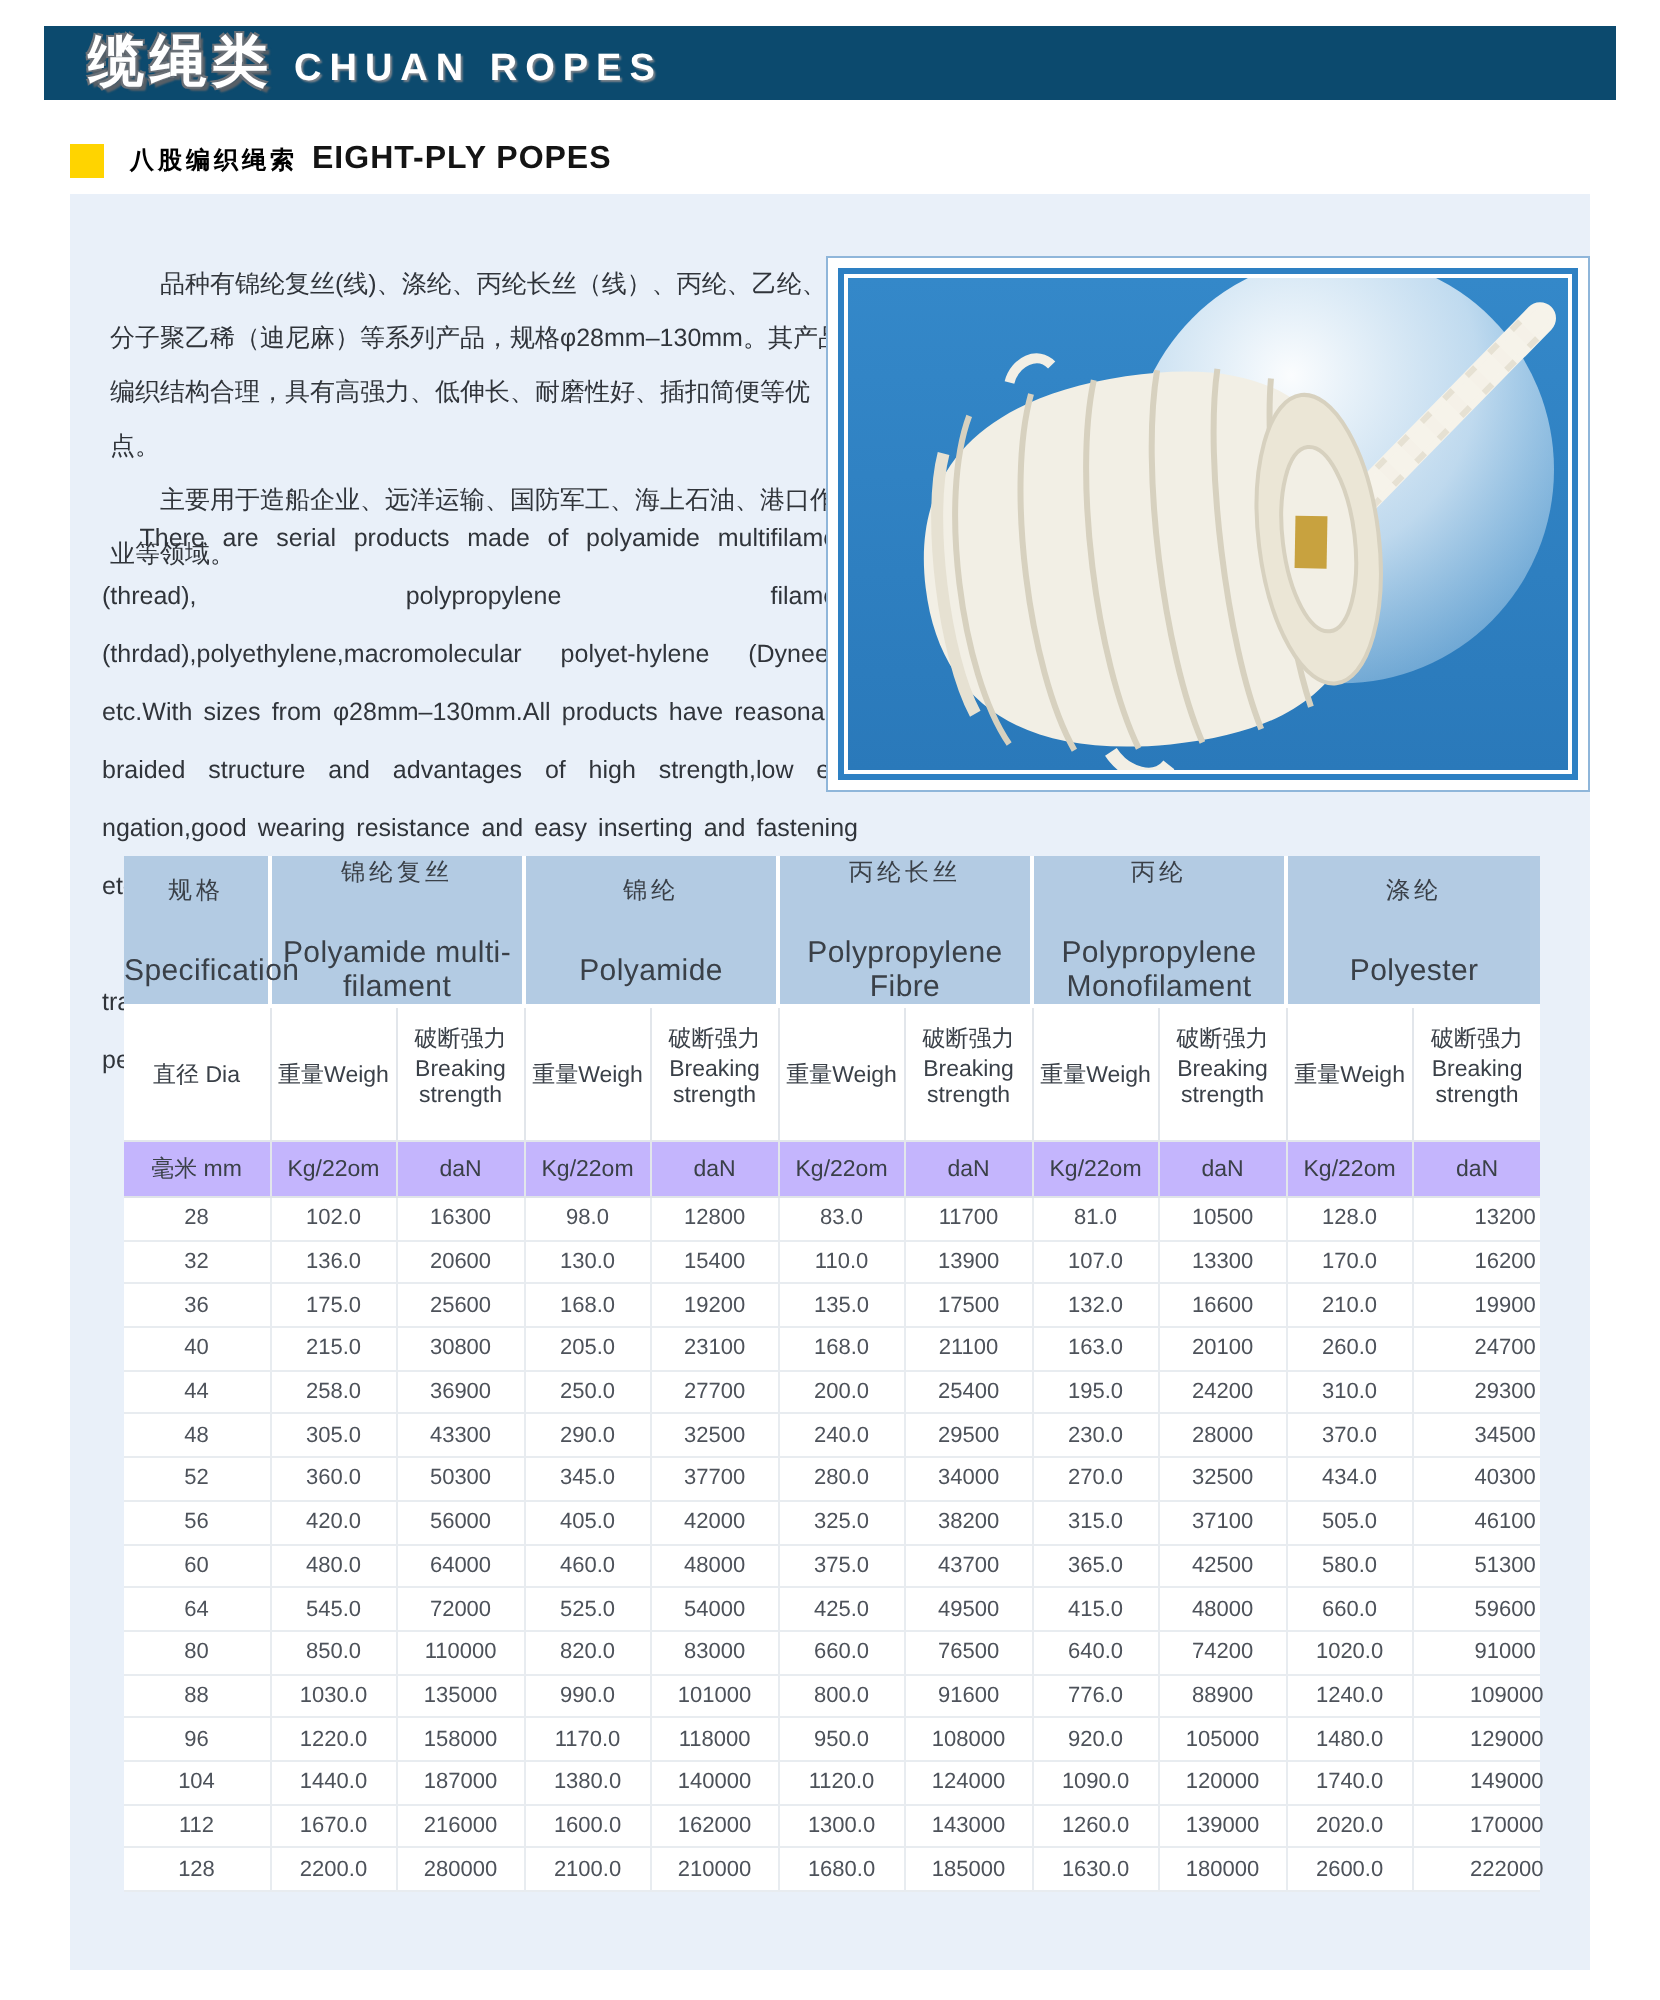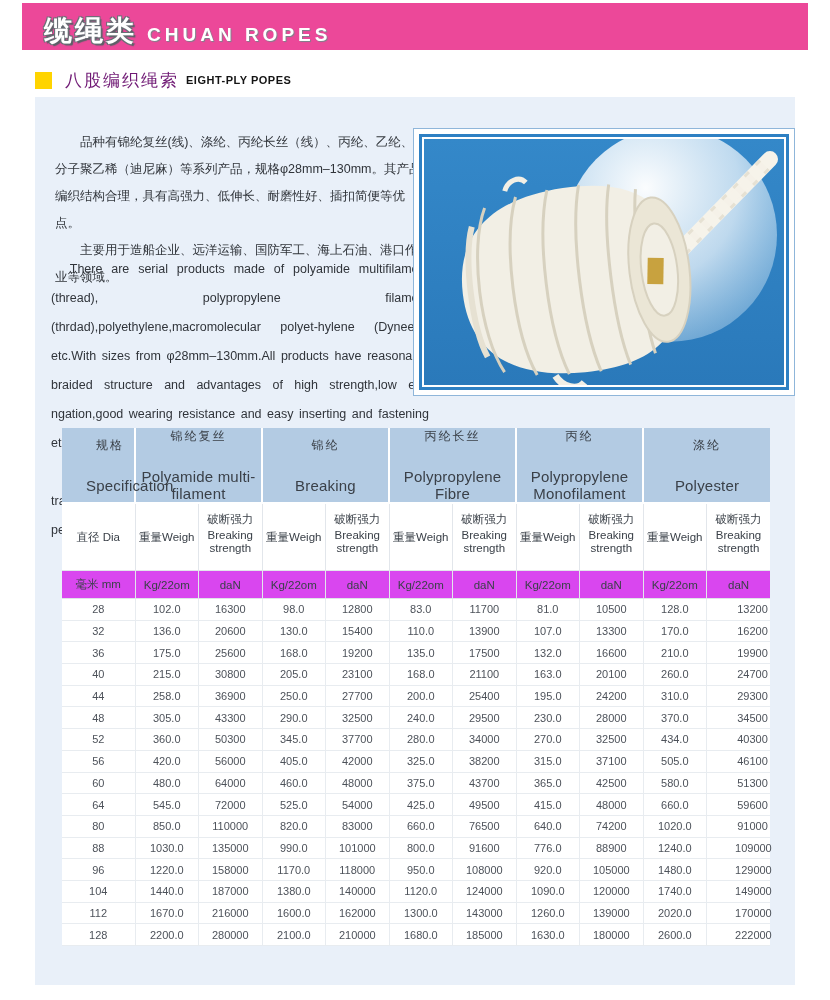--- a/index.html
+++ b/index.html
@@ -2,39 +2,39 @@
 <html><head>
 <meta charset="utf-8">
 <style>
   html,body{margin:0;padding:0;}
   body{
     width:830px;height:1000px;position:relative;background:#ffffff;
     font-family:"Liberation Sans","DejaVu Sans",sans-serif;
     -webkit-font-smoothing:antialiased;
   }
   .title-bar{
-    position:absolute;left:22px;top:3px;width:786px;height:47px;
-    background:#ec4899;display:flex;align-items:flex-end;
+    position:absolute;left:22px;top:13px;width:786px;height:37px;
+    background:#0c4a6e;display:flex;align-items:flex-end;
     padding:0 0 5px 22px;box-sizing:border-box;
   }
   .title-zh{
     font-size:28px;font-weight:bold;color:#ffffff;letter-spacing:3px;line-height:1;
     text-shadow:-1px -1px 0 #6a7077,1px -1px 0 #6a7077,-1px 1px 0 #6a7077,2px 2px 1px #596067;
   }
   .title-en{
     font-size:19px;font-weight:bold;color:#ffffff;letter-spacing:4px;
     margin-left:10px;line-height:1;padding-bottom:1px;
     text-shadow:1px 1px 1px #7b828a;
   }
   .section-heading{
     position:absolute;left:35px;top:67px;height:26px;display:flex;align-items:center;
   }
   .yellow-sq{width:17px;height:17px;background:#ffd400;margin-right:13px;}
-  .section-zh{font-size:17px;font-weight:normal;color:#701a75;letter-spacing:2px;}
-  .section-en{font-size:11px;font-weight:bold;color:#141414;margin-left:7px;letter-spacing:0.5px;}
+  .section-zh{font-size:12px;font-weight:bold;color:#000000;letter-spacing:2px;}
+  .section-en{font-size:16px;font-weight:bold;color:#141414;margin-left:7px;letter-spacing:0.5px;}
 
   .panel{
     position:absolute;left:35px;top:97px;width:760px;height:888px;background:#e9f0f9;
   }
   .intro-zh{
     position:absolute;left:20px;top:32px;width:372px;
     font-size:12.5px;line-height:27px;color:#30343a;
   }
   .intro-zh p{margin:0;text-indent:2em;}
   .intro-en{
@@ -53,29 +53,29 @@
     position:relative;overflow:hidden;background:#2e80c3;
   }
   .photo-inner svg{display:block;width:100%;height:100%;}
 
   .spec-table{
     position:absolute;left:27px;top:331px;width:708px;
     border-collapse:collapse;table-layout:fixed;
   }
   .spec-table th,.spec-table td{padding:0;margin:0;text-align:center;font-weight:normal;vertical-align:middle;}
   .grp{background:#b3cbe3;height:50px;border-left:2px solid #ffffff;border-bottom:2px solid #ffffff;}
-  .grp:first-child{border-left:none;padding-left:24px;}
+  .grp:first-child{border-left:none;}
   .g-zh{font-size:12px;color:#3a4048;letter-spacing:2px;}
   .g-en{font-size:15px;color:#3a4048;margin-top:23px;letter-spacing:0.2px;}
   .sub th{height:66px;background:#ffffff;font-size:11.5px;color:#3a4048;
     border-right:1px solid #e2e6eb;border-bottom:1px solid #e2e6eb;text-align:center;}
   .sub th:last-child{border-right:none;}
   .b-zh{font-size:11.5px;color:#3a4048;}
   .b-en{width:60px;margin:2px auto 8px;line-height:13px;font-size:11.5px;color:#3a4048;}
-  .unit td{height:27px;background:#d946ef;font-size:11.5px;color:#3a4048;
+  .unit td{height:27px;background:#c4b5fd;font-size:11.5px;color:#3a4048;
     border-right:1px solid #e2e6eb;border-bottom:1px solid #dfe3e8;}
   .unit td:last-child{border-right:none;}
   .spec-table tbody td{
     height:20.7px;background:#ffffff;font-size:11px;color:#4d525a;
     border-right:1px solid #e8ecf0;border-bottom:1px solid #e8ecf0;
   }
   .spec-table tbody td:last-child{border-right:none;padding-left:28px;}
 </style>
 </head>
 <body>
@@ -157,21 +157,21 @@
             <th class="grp" colspan="1">
               <div class="g-zh">规格</div>
               <div class="g-en">Specification</div>
             </th>
             <th class="grp" colspan="2">
               <div class="g-zh">锦纶复丝</div>
               <div class="g-en">Polyamide multi-filament</div>
             </th>
             <th class="grp" colspan="2">
               <div class="g-zh">锦纶</div>
-              <div class="g-en">Breaking</div>
+              <div class="g-en">Polyamide</div>
             </th>
             <th class="grp" colspan="2">
               <div class="g-zh">丙纶长丝</div>
               <div class="g-en">Polypropylene Fibre</div>
             </th>
             <th class="grp" colspan="2">
               <div class="g-zh">丙纶</div>
               <div class="g-en">Polypropylene Monofilament</div>
             </th>
             <th class="grp" colspan="2">

